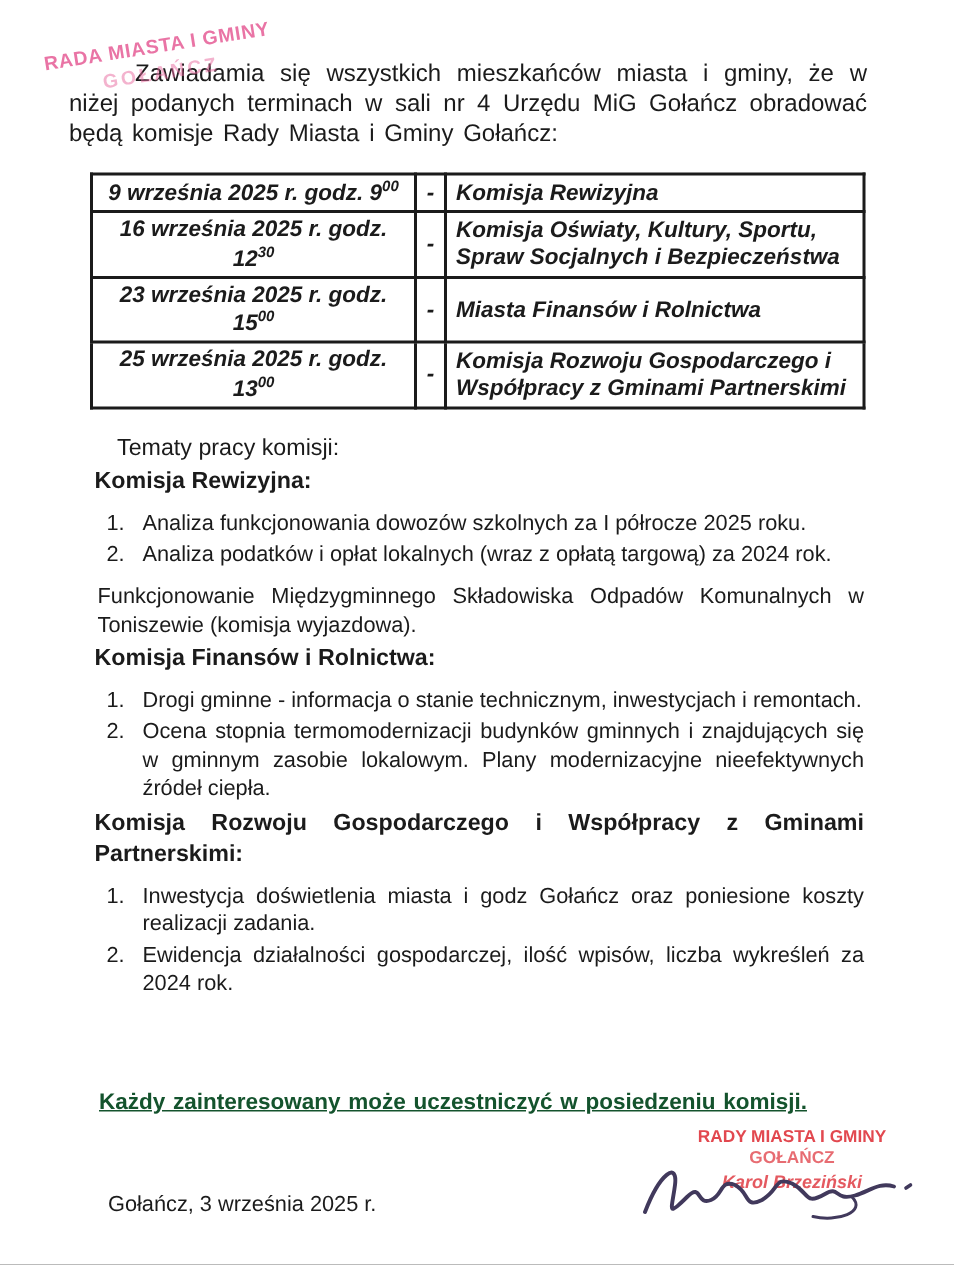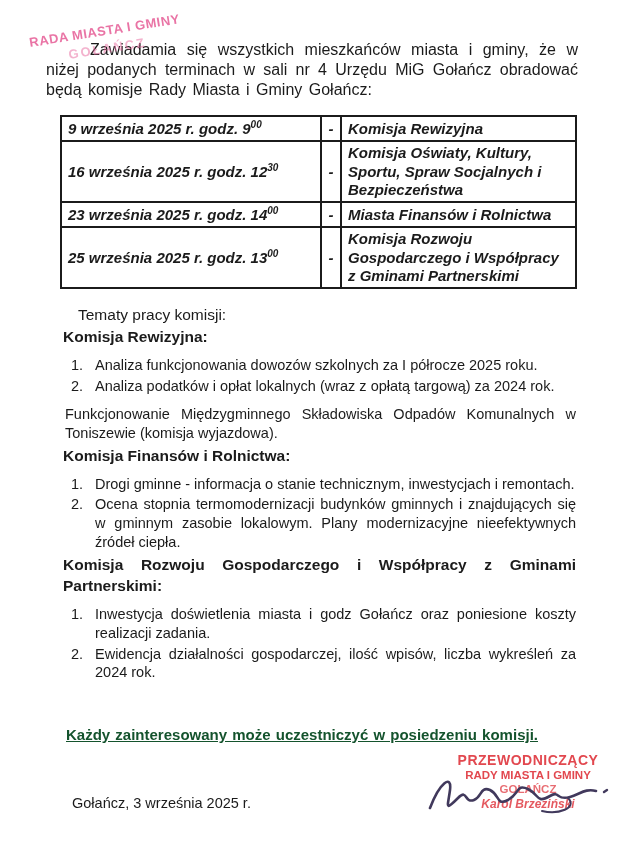--- a/index.html
+++ b/index.html
@@ -31,21 +31,21 @@
   }
 
   table.schedule {
     border-collapse:collapse; margin:15px 0 0 14px; width:517px;
     font-size:15px; font-weight:bold; font-style:italic;
   }
   table.schedule td {
     border:2px solid #1b1b1b; padding:2px 6px; line-height:1.22;
     vertical-align:middle;
   }
-  td.c-date { width:260px; }
+  td.c-date { width:216px; text-align:center; }
   td.c-sep  { width:20px;  text-align:center; }
   td.c-name { }
   sup { font-size:10px; }
 
   .topics-heading {
     margin:17px 0 0 32px; font-size:15.5px; font-weight:normal;
   }
   .section { margin-left:17px; margin-right:2px; }
   .section-heading {
     margin-top:3px; font-size:15.5px; font-weight:bold;
@@ -100,21 +100,21 @@
           <td class="c-date"><span>9 września 2025 r. godz. 9</span><sup>00</sup></td>
           <td class="c-sep">-</td>
           <td class="c-name">Komisja Rewizyjna</td>
         </tr>
         <tr>
           <td class="c-date"><span>16 września 2025 r. godz. 12</span><sup>30</sup></td>
           <td class="c-sep">-</td>
           <td class="c-name">Komisja Oświaty, Kultury, Sportu, Spraw Socjalnych i Bezpieczeństwa</td>
         </tr>
         <tr>
-          <td class="c-date"><span>23 września 2025 r. godz. 14</span><sup>00</sup></td>
+          <td class="c-date"><span>23 września 2025 r. godz. 15</span><sup>00</sup></td>
           <td class="c-sep">-</td>
           <td class="c-name">Miasta Finansów i Rolnictwa</td>
         </tr>
         <tr>
           <td class="c-date"><span>25 września 2025 r. godz. 13</span><sup>00</sup></td>
           <td class="c-sep">-</td>
           <td class="c-name">Komisja Rozwoju Gospodarczego i Współpracy z Gminami Partnerskimi</td>
         </tr>
       </tbody>
     </table>
@@ -165,21 +165,20 @@
           <span class="txt">Ewidencja działalności gospodarczej, ilość wpisów, liczba wykreśleń za 2024 rok.</span>
         </div>
       </div>
     </div>
 
   </div>
 
   <div class="notice">Każdy zainteresowany może uczestniczyć w posiedzeniu komisji.</div>
 
   <div class="chairman-stamp">
-    <div class="s1">PRZEWODNICZĄCY</div>
     <div class="s2">RADY  MIASTA I GMINY</div>
     <div class="s3">GOŁAŃCZ</div>
     <div class="sname">Karol Brzeziński</div>
   </div>
 
   <svg class="signature-svg" width="200" height="62" viewBox="0 0 200 62">
     <path d="M12,46 C22,20 34,12 32,28 C30,44 26,50 40,36 C50,26 46,42 56,38 C64,35 62,24 72,28 C82,33 78,44 90,38 C102,31 98,22 110,27 C122,33 118,42 132,34 C142,28 138,39 152,35 C162,32 168,26 178,29" fill="none" stroke="#41395c" stroke-width="2.6" stroke-linecap="round"></path>
     <path d="M150,36 C160,46 140,53 124,49" fill="none" stroke="#41395c" stroke-width="2" stroke-linecap="round"></path>
     <path d="M186,30 l3,-2" fill="none" stroke="#41395c" stroke-width="2.4" stroke-linecap="round"></path>
   </svg>

